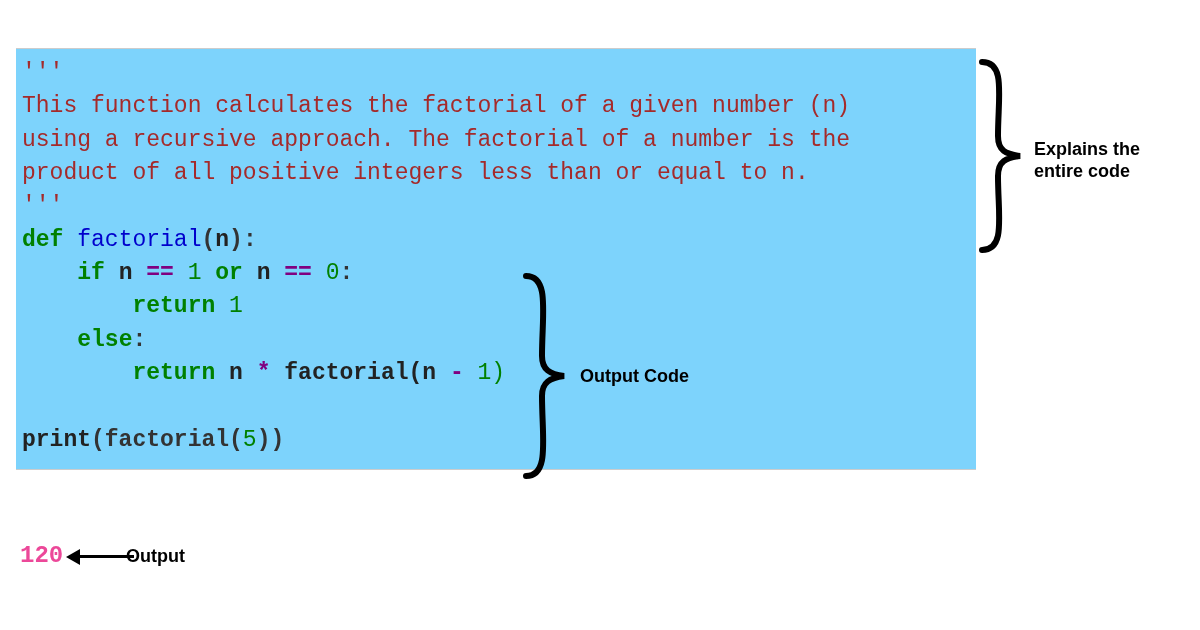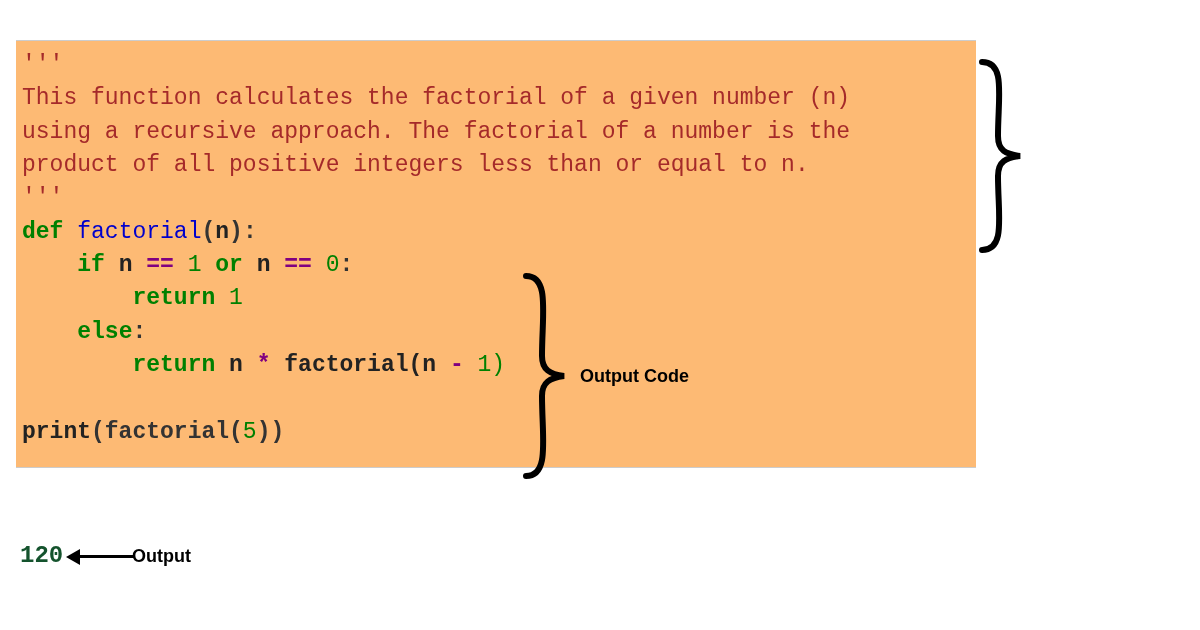--- a/index.html
+++ b/index.html
@@ -10,45 +10,45 @@
       background: #fff;
       position: relative;
     }
     .container {
       position: relative;
       width: 100%;
       height: 100%;
     }
     .code-block {
       position: absolute;
-      top: 40px;
+      top: 48px;
       left: 16px;
       width: 960px;
-      background: #fdba74;
+      background: #7dd3fc;
       border-top: 1px solid #ccc;
       border-bottom: 1px solid #ccc;
-      padding: 8px 0 18px 6px;
+      padding: 8px 0 12px 6px;
       font-size: 23px;
       line-height: 1.45;
       overflow: hidden;
     }
     .comment { color: #a52a2a; }
     .keyword { color: #008000; font-weight: bold; }
     .defname { color: #0000cc; }
     .operator { color: #800080; font-weight: bold; }
     .number { color: #008000; }
     .punct { color: #333; font-weight: bold; }
     .plain { color: #222; font-weight: bold; }
     pre { font-family: inherit; white-space: pre; }
     .output {
       position: absolute;
       top: 542px;
       left: 20px;
       font-size: 24px;
-      color: #14532d;
+      color: #ec4899;
       font-weight: bold;
       font-family: Consolas, "Courier New", monospace;
     }
     
     .annotation {
       position: absolute;
       font-family: Arial, Helvetica, sans-serif;
       font-weight: bold;
       color: #000;
       font-size: 18px;
@@ -95,23 +95,25 @@
 <span>        </span><span class="keyword">return</span><span class="plain"> n </span><span class="operator">*</span><span class="plain"> factorial(n </span><span class="operator">-</span><span class="number"> 1)</span>
 <span></span>
 <span class="plain">print</span><span class="punct">(factorial(</span><span class="number">5</span><span class="punct">))</span></pre>
 </div>
 
 <div class="output">120</div>
 
 <svg class="brace" style="top:56px; left:976px;" width="52" height="200" viewBox="0 0 52 200">
   <path d="M6 6 C30 6 22 40 22 80 C22 95 30 98 44 100 C30 102 22 105 22 120 C22 160 30 194 6 194" fill="none" stroke="#000" stroke-width="6" stroke-linecap="round"></path>
 </svg>
+<div class="annotation" style="top:139px; left:1034px; white-space:pre;">Explains the
+entire code</div>
 
 <svg class="brace" style="top:270px; left:520px;" width="50" height="212" viewBox="0 0 50 212">
   <path d="M6 6 C30 6 22 44 22 86 C22 100 30 104 44 106 C30 108 22 112 22 126 C22 168 30 206 6 206" fill="none" stroke="#000" stroke-width="6" stroke-linecap="round"></path>
 </svg>
 <div class="annotation" style="top:366px; left:580px;">Output Code</div>
 
 <div class="arrow-head"></div>
 <div class="arrow-line"></div>
-<div class="annotation" style="top:546px; left:132px;">Output</div>
+<div class="annotation" style="top:546px; left:126px;">Output</div>
 
 </div>
 
 </body></html>

